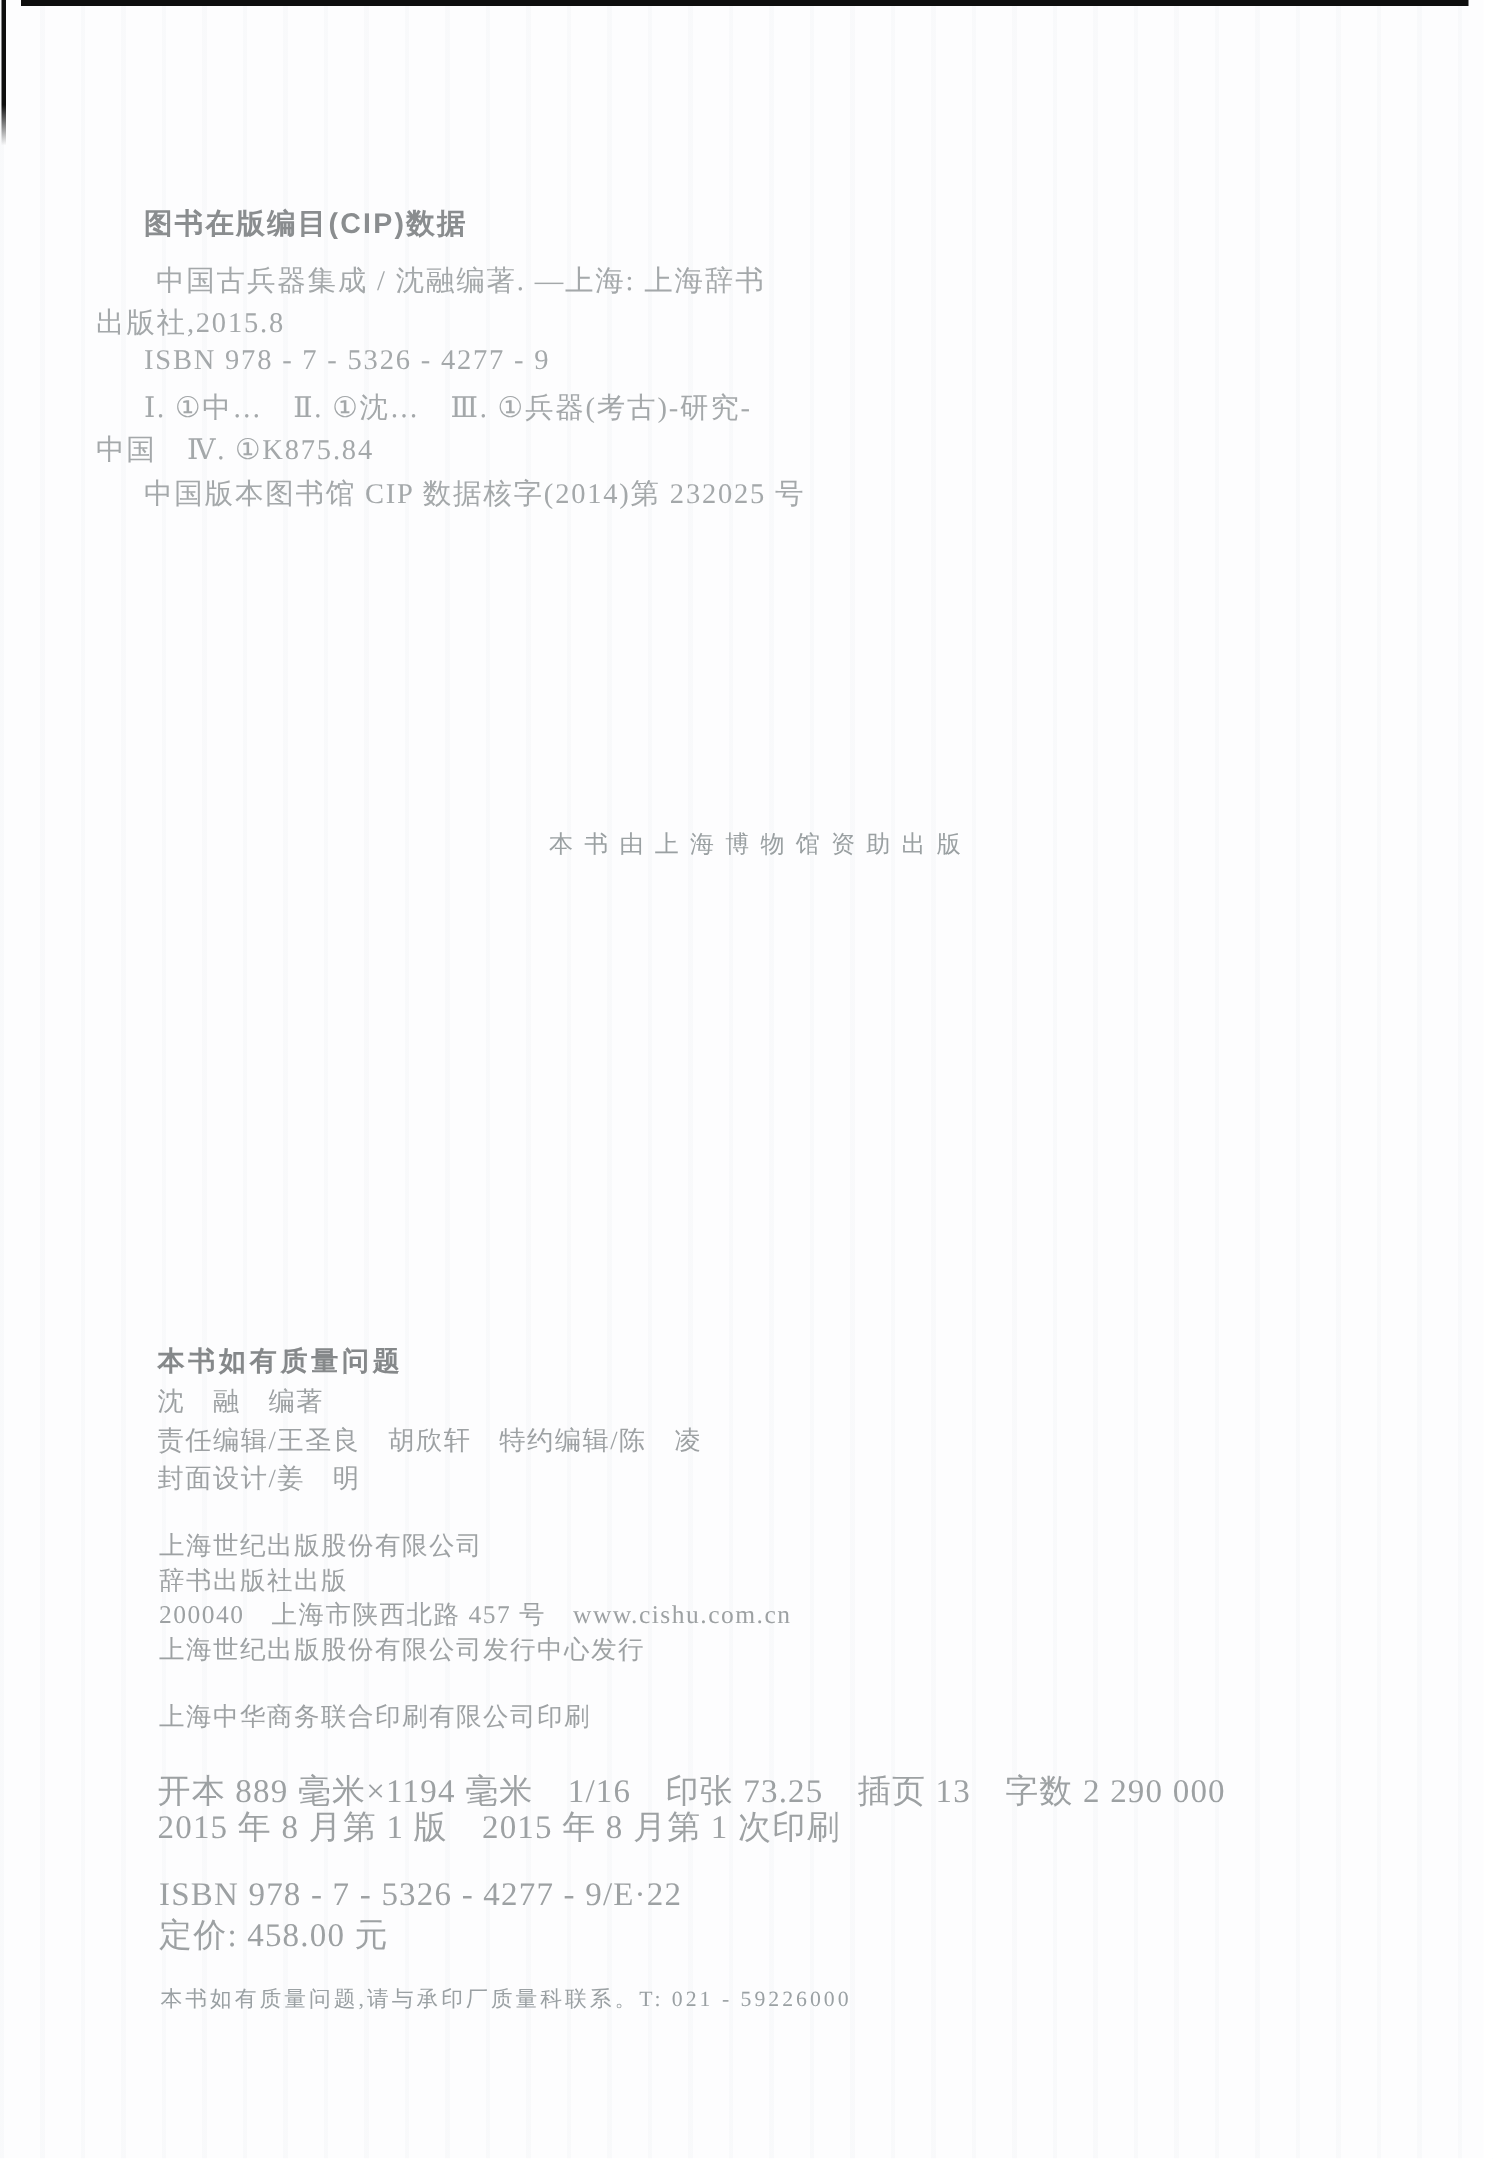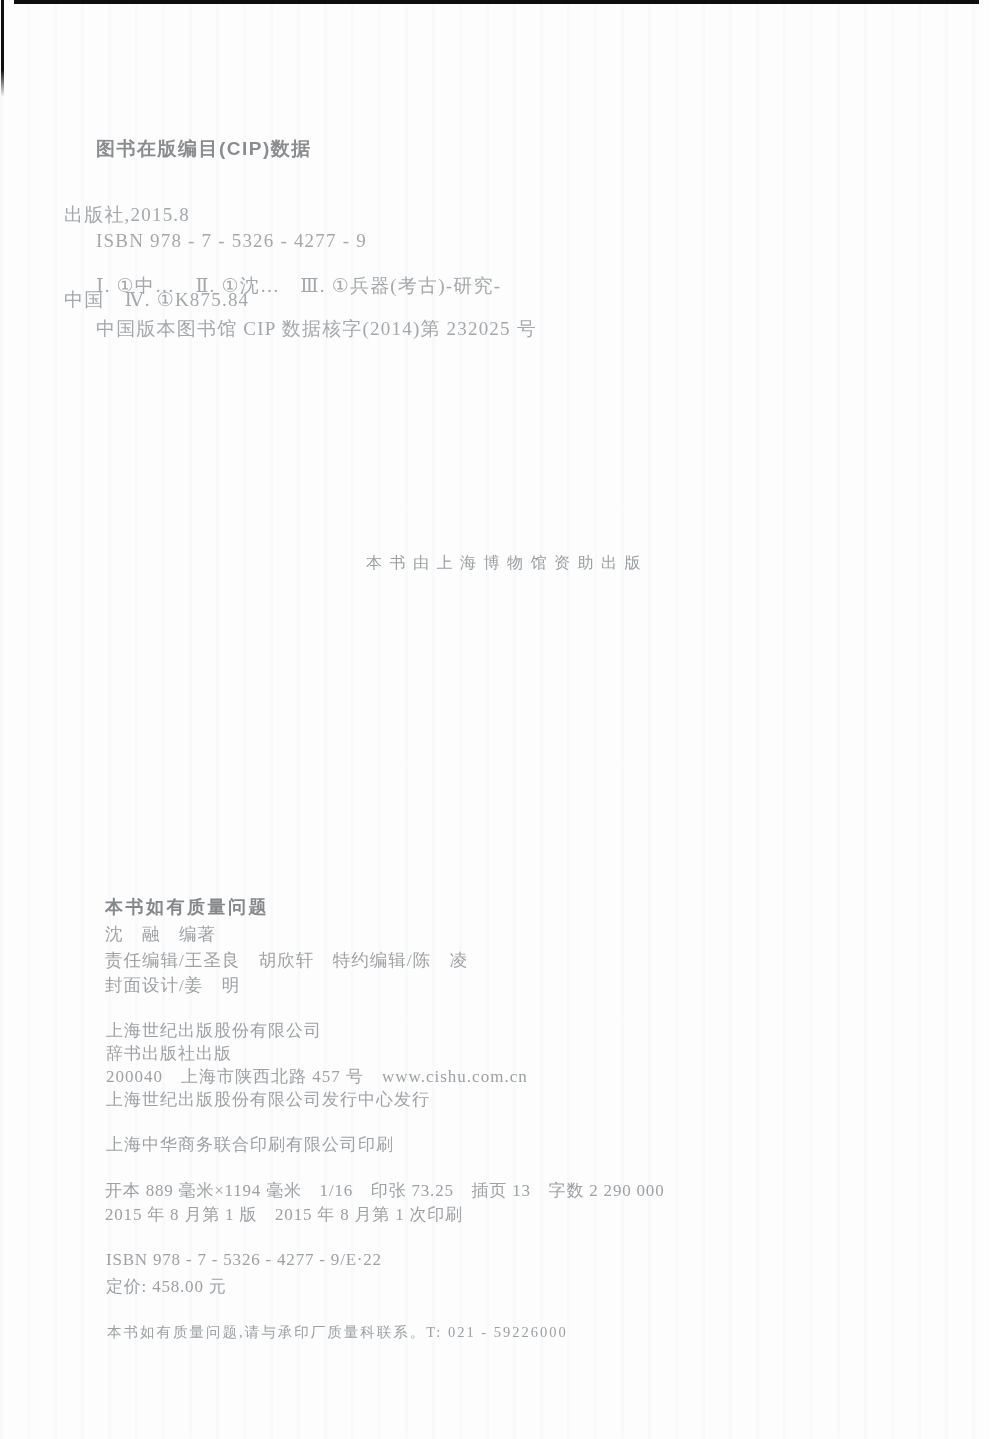--- a/index.html
+++ b/index.html
@@ -60,42 +60,43 @@
     color: #9da1a3;
     letter-spacing: 1px;
   }
   .pub-line {
     font-size: 17px;
     color: #9da1a3;
     letter-spacing: 1px;
     text-align: center;
   }
   .spec-line {
-    font-size: 17px;
+    font-size: 22px;
     color: #9da1a3;
     letter-spacing: 0.8px;
   }
   .quality-note {
     font-size: 14.5px;
     color: #9aa0a3;
     letter-spacing: 2px;
   }
 </style>
 </head>
 <body>
 
 <div class="page">
 
   <div class="scan-edge edge-top"></div>
   <div class="scan-edge edge-left"></div>
 
   <div class="line cip-heading" style="left:96px; top:136px;">图书在版编目(CIP)数据</div>
+  <div class="line" style="left:104px; top:174px;">中国古兵器集成 / 沈融编著. —上海: 上海辞书</div>
   <div class="line" style="left:64px; top:202px;">出版社,2015.8</div>
   <div class="line" style="left:96px; top:230px;">ISBN 978 - 7 - 5326 - 4277 - 9</div>
-  <div class="line" style="left:96px; top:273px;">Ⅰ. ①中…　Ⅱ. ①沈…　Ⅲ. ①兵器(考古)-研究-</div>
+  <div class="line" style="left:96px; top:259px;">Ⅰ. ①中…　Ⅱ. ①沈…　Ⅲ. ①兵器(考古)-研究-</div>
   <div class="line" style="left:64px; top:287px;">中国　Ⅳ. ①K875.84</div>
   <div class="line" style="left:96px; top:316px;">中国版本图书馆 CIP 数据核字(2014)第 232025 号</div>
 
   <div class="line sponsor" style="left:366px; top:553px;">本书由上海博物馆资助出版</div>
 
   <div class="line colophon-title" style="left:105px; top:895px;">本书如有质量问题</div>
   <div class="line colophon-line" style="left:105px; top:922px;">沈　融　编著</div>
   <div class="line colophon-line" style="left:105px; top:948px;">责任编辑/王圣良　胡欣轩　特约编辑/陈　凌</div>
   <div class="line colophon-line" style="left:105px; top:973px;">封面设计/姜　明</div>
 

